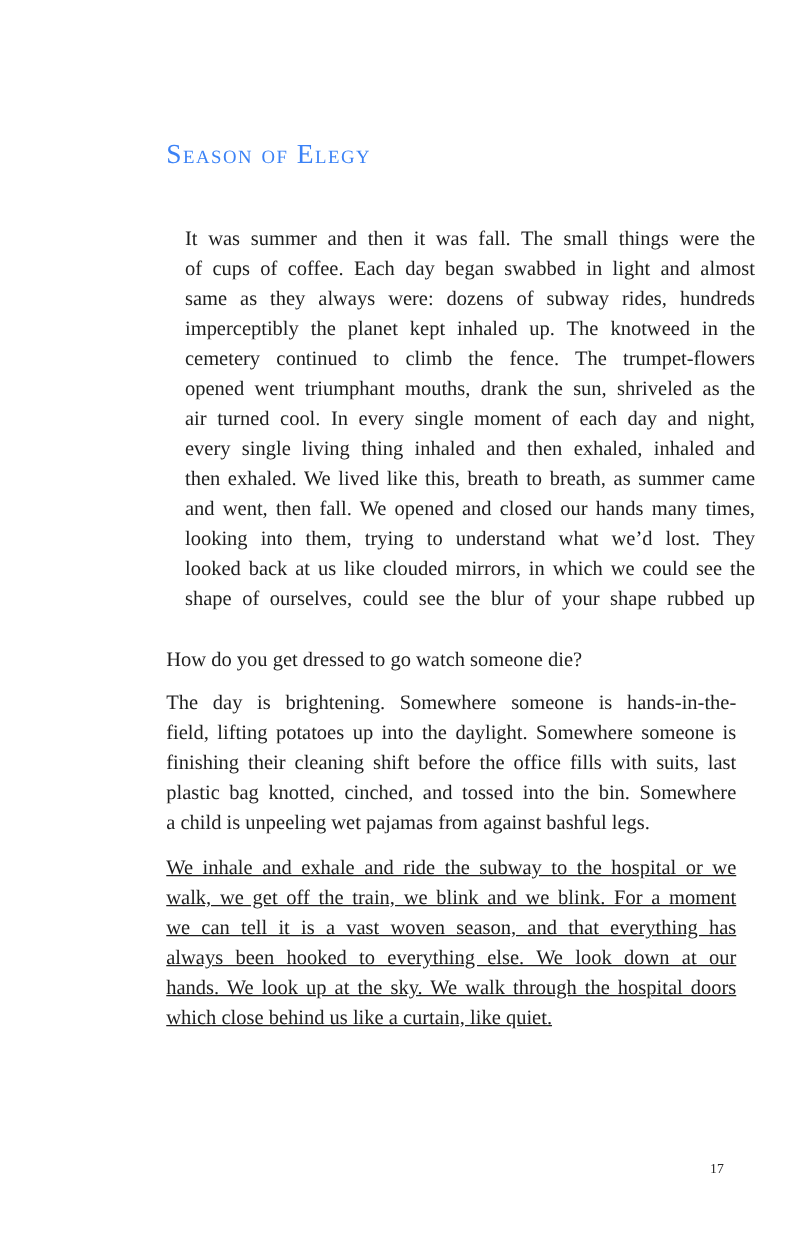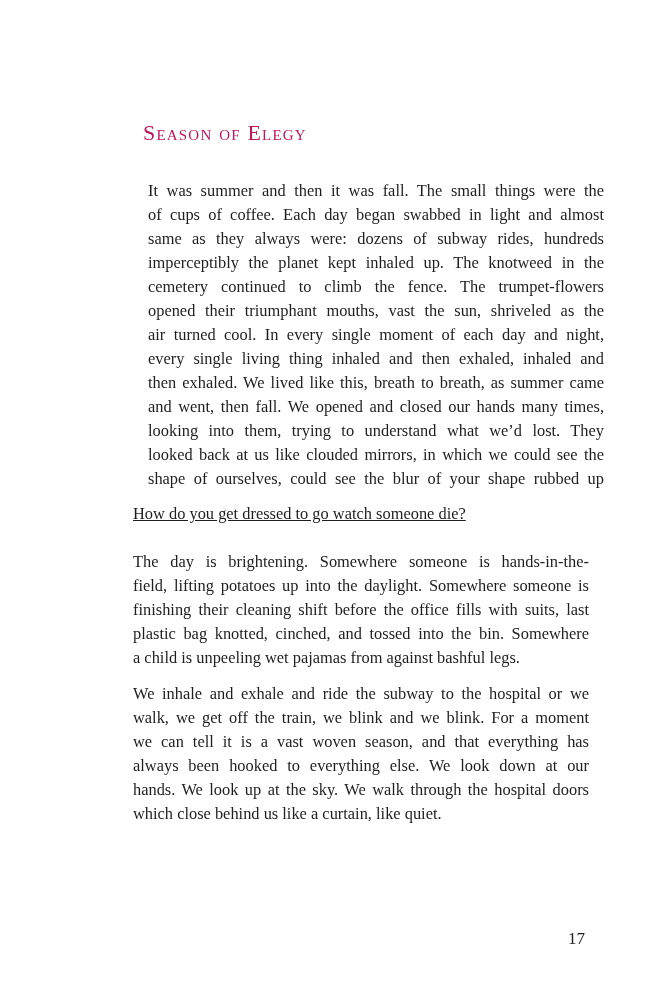--- a/index.html
+++ b/index.html
@@ -5,51 +5,51 @@
   html, body { margin: 0; padding: 0; background: #ffffff; }
   body {
     width: 647px; height: 1000px; position: relative; overflow: hidden;
     font-family: "Liberation Serif", "DejaVu Serif", serif;
     color: #1e1e1e;
   }
   .page { position: absolute; left: 0; top: 0; width: 647px; height: 1000px; background: #fff; }
   .title {
     position: absolute; left: 133px; top: 110px;
     font-size: 22px; letter-spacing: 1.2px; font-variant: small-caps;
-    color: #be185d; font-weight: normal; margin: 10px;
+    color: #3b82f6; font-weight: normal; margin: 0;
   }
   .text-block { position: absolute; left: 133px; width: 456px; }
   .line {
     display: block; height: 24px; line-height: 24px;
     font-size: 16.4px; white-space: nowrap;
     text-align: justify; text-align-last: justify;
   }
   .line.last { text-align-last: left; }
   #p1 { top: 179px; margin-left: 15px; }
-  #p2 { top: 502px; text-decoration: underline; }
+  #p2 { top: 516px; }
   #p3 { top: 550px; }
-  #p4 { top: 682px; }
+  #p4 { top: 682px; text-decoration: underline; }
   .page-number {
     position: absolute; left: 568px; top: 929px;
-    font-size: 17px; color: #222;
+    font-size: 11px; color: #222;
   }
 </style>
 </head>
 <body>
 
 <div class="page">
   <h1 class="title">Season of Elegy</h1>
 
   <div class="text-block" id="p1">
     <span class="line">It was summer and then it was fall. The small things were the</span>
     <span class="line">of cups of coffee. Each day began swabbed in light and almost</span>
     <span class="line">same as they always were: dozens of subway rides, hundreds</span>
     <span class="line">imperceptibly the planet kept inhaled up. The knotweed in the</span>
     <span class="line">cemetery continued to climb the fence. The trumpet-flowers</span>
-    <span class="line">opened their triumphant mouths, vast the sun, shriveled as the</span>
+    <span class="line">opened went triumphant mouths, drank the sun, shriveled as the</span>
     <span class="line">air turned cool. In every single moment of each day and night,</span>
     <span class="line">every single living thing inhaled and then exhaled, inhaled and</span>
     <span class="line">then exhaled. We lived like this, breath to breath, as summer came</span>
     <span class="line">and went, then fall. We opened and closed our hands many times,</span>
     <span class="line">looking into them, trying to understand what we’d lost. They</span>
     <span class="line">looked back at us like clouded mirrors, in which we could see the</span>
     <span class="line">shape of ourselves, could see the blur of your shape rubbed up</span>
   </div>
 
   <div class="text-block" id="p2">

